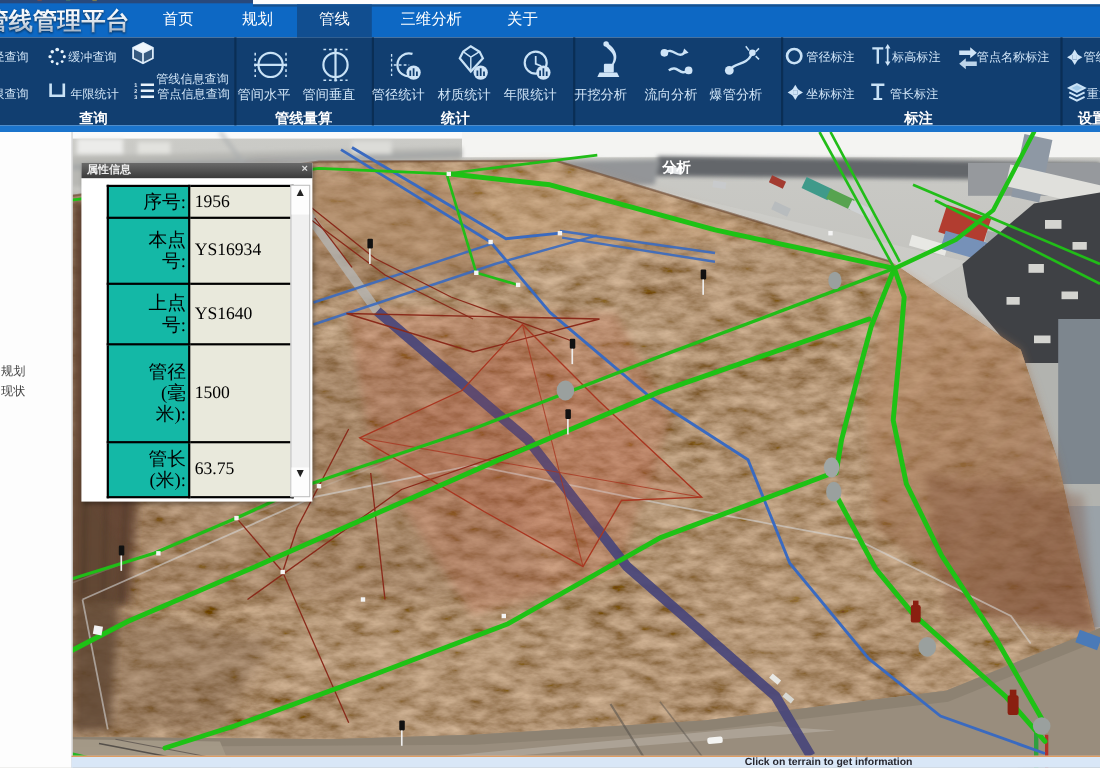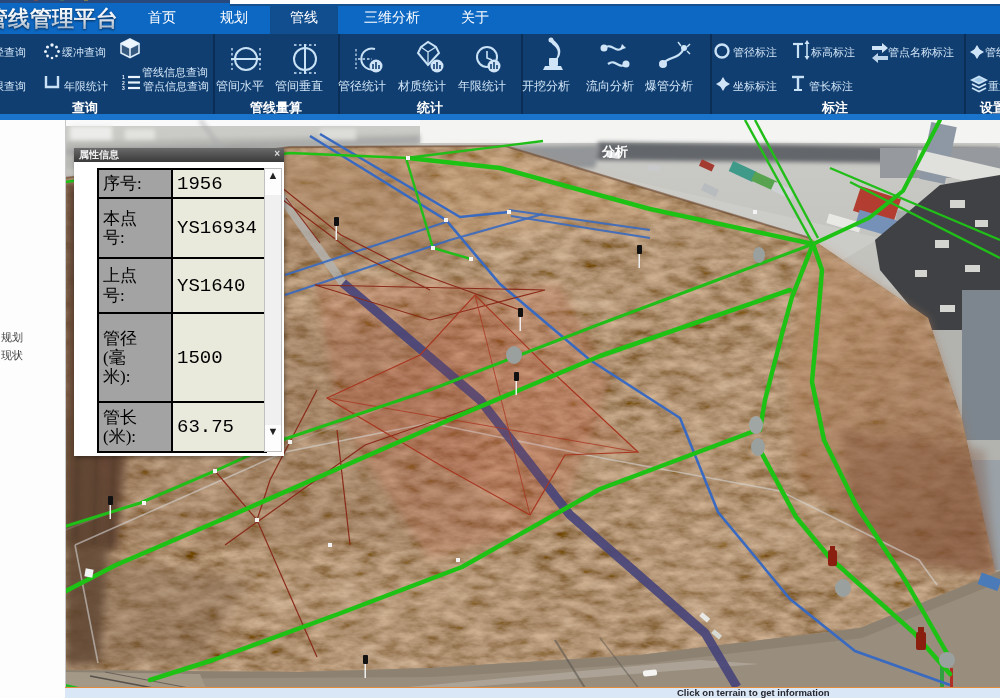--- a/index.html
+++ b/index.html
@@ -19,24 +19,24 @@
 .bigt{color:#d2e6f8;font-size:12px;white-space:nowrap;}
 
 #leftpanel{left:0;top:120px;width:65px;height:578px;background:#fdfdfd;border-right:1px solid #c8c8c8;}
 .ltext{color:#444;font-size:11px;white-space:nowrap;}
 
 #apanel{left:74px;top:148px;width:210px;height:308px;background:#fff;box-shadow:1px 2px 4px rgba(0,0,0,0.35);}
 #apanel-title{left:0;top:0;width:210px;height:14px;background:linear-gradient(#6a6a6a,#3a3a3a);color:#eee;font-size:10px;font-weight:bold;line-height:14px;padding-left:5px;box-sizing:border-box;}
 #apanel-x{right:4px;top:0px;color:#ddd;font-size:10px;font-weight:bold;}
 #atable{left:23px;top:20px;border-collapse:collapse;font-family:"Liberation Serif",serif;}
 #atable td{border:2px solid #000;color:#000;vertical-align:middle;padding:0 2px 0 4px;}
-#atable .lc{background:#a3a3a3;}
+#atable .lc{background:#14b8a6;text-align:right;}
 #atable .vc{background:#e9e9dc;}
 #atable .lc{width:66px;font-size:17px;line-height:1.12;}
-#atable .vc{width:86px;font-size:19px;font-family:Liberation Mono, monospace;}
+#atable .vc{width:86px;font-size:16px;}
 #ascroll{left:190px;top:20px;width:18px;height:284px;background:#f0f0f0;border:1px solid #c0c0c0;box-sizing:border-box;}
 .sbtn{left:0;width:16px;height:26px;background:#fdfdfd;color:#222;font-size:11px;text-align:center;}
 
 #status{left:65px;top:687px;width:935px;height:11px;background:#d9e7f7;border-top:1px solid #e08b3e;box-sizing:content-box;}
 #status span{position:absolute;left:612px;top:-1px;font-size:9.5px;color:#26262e;font-weight:bold;}
 svg text{font-family:"Liberation Sans",sans-serif;}
 </style></head>
 <body>
 
 <svg class="abs" style="left:0;top:120px" width="1000" height="578" viewBox="0 0 1000 578">
@@ -288,21 +288,21 @@
 <div id="ribbon" class="abs"></div>
 <div id="ribline" class="abs"></div>
 <div class="sep abs" style="left:213px"></div>
 <div class="sep abs" style="left:338px"></div>
 <div class="sep abs" style="left:521px"></div>
 <div class="sep abs" style="left:710px"></div>
 <div class="sep abs" style="left:964px"></div>
 
 <div class="rcap abs" style="left:40px;top:99px;width:90px;">查询</div>
 <div class="rcap abs" style="left:224px;top:99px;width:104px;">管线量算</div>
-<div class="rcap abs" style="left:390px;top:99px;width:80px;">统计</div>
+<div class="rcap abs" style="left:374px;top:99px;width:80px;">统计</div>
 <div class="rcap abs" style="left:575px;top:110px;width:80px;margin-top:33px;">分析</div>
 <div class="rcap abs" style="left:795px;top:99px;width:80px;">标注</div>
 <div class="rcap abs" style="left:980px;top:99px;width:40px;text-align:left;">设置</div>
 
 <svg class="abs" style="left:0;top:34px" width="1000" height="80" viewBox="0 0 1000 80">
 <g stroke="#c9e2f6" fill="none" stroke-width="2">
 
  <g fill="#e8f3fc" stroke="none">
   <circle cx="52" cy="11" r="1.7"></circle>
         <circle cx="56.5" cy="13" r="1.5"></circle>

